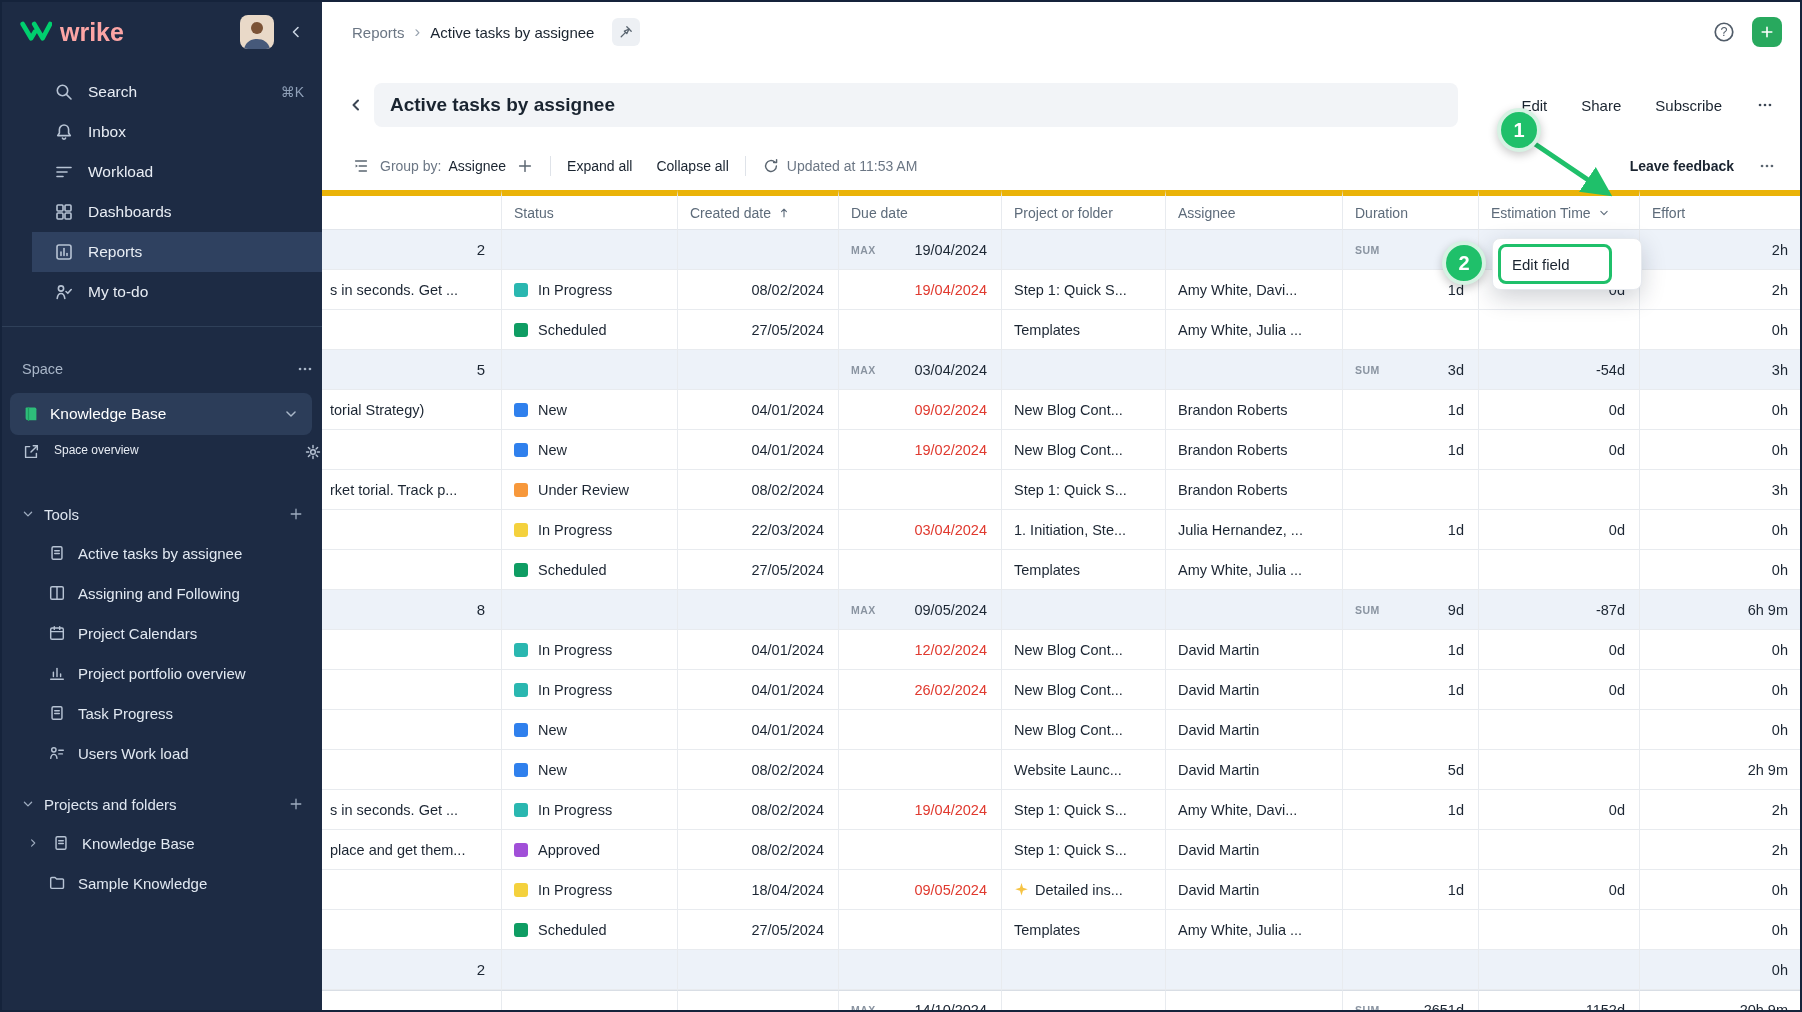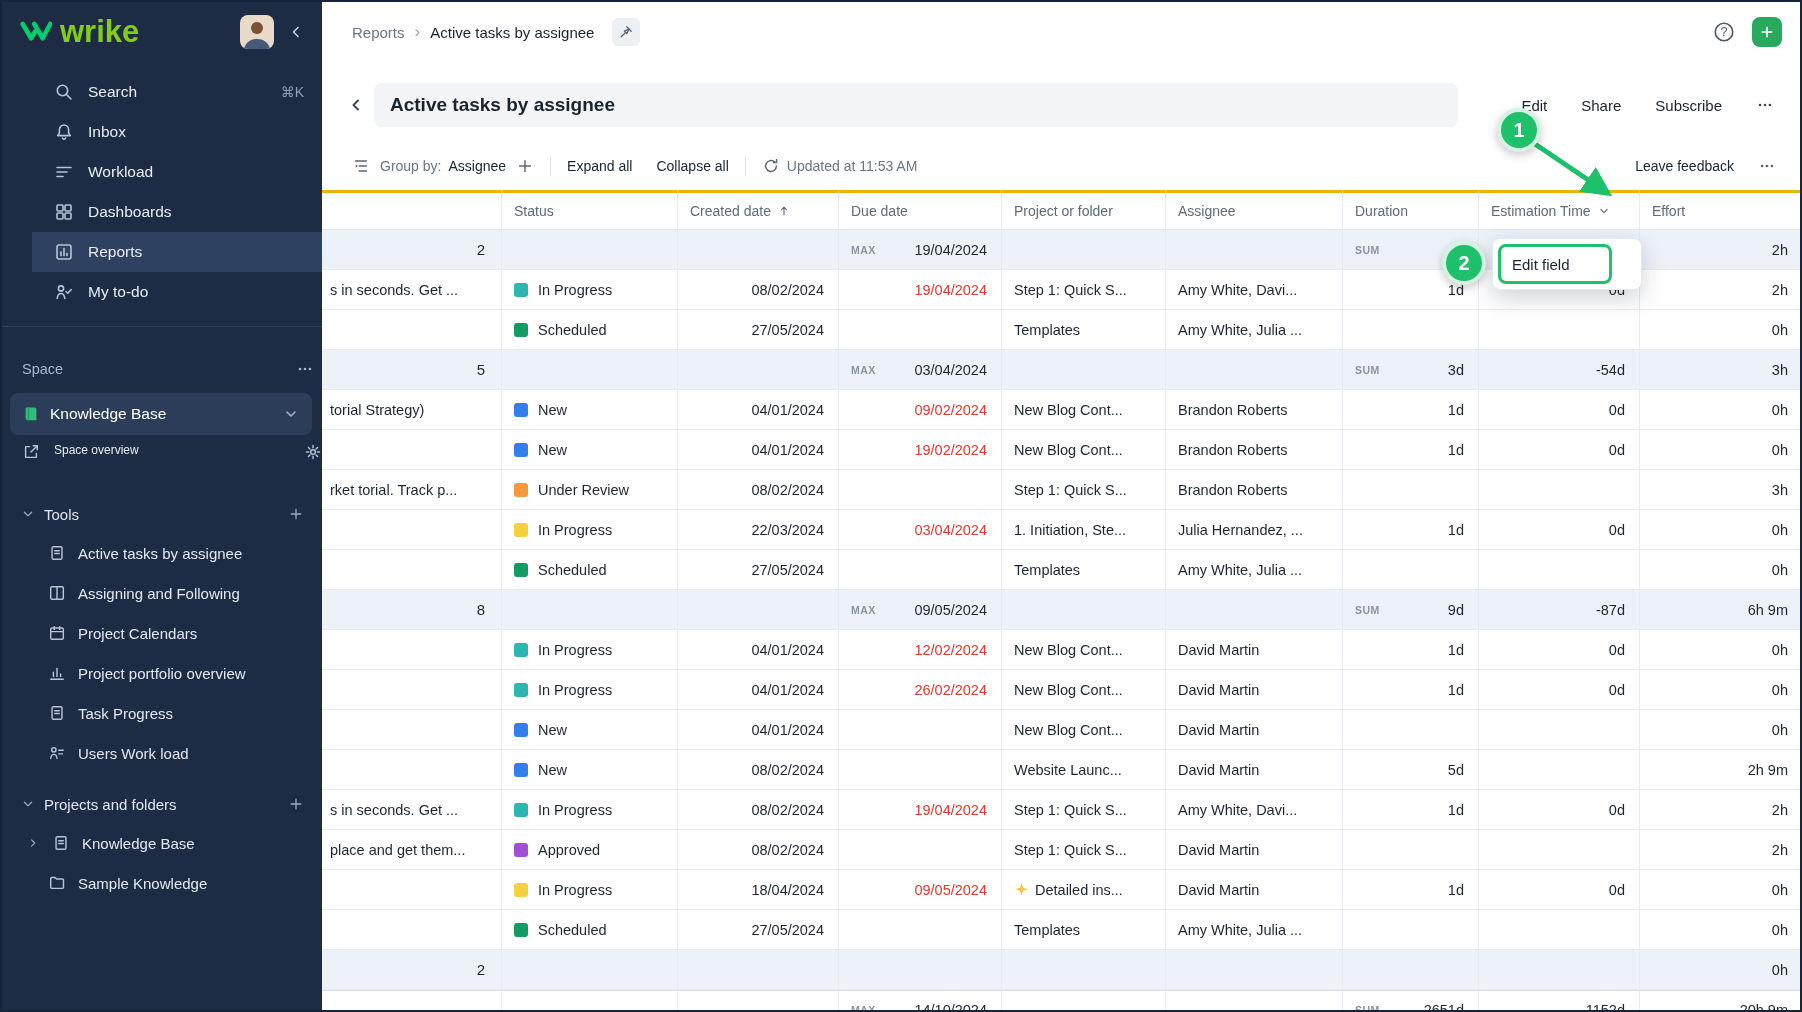--- a/index.html
+++ b/index.html
@@ -12,21 +12,21 @@
   .icn svg { display:block; width:18px; height:18px; stroke:currentColor; stroke-width:1.6;
     fill:none; stroke-linecap:round; stroke-linejoin:round; }
   .icn svg .f, .icn svg path.f, .icn svg circle.f { fill:currentColor; stroke:none; }
 
   
   .sidebar { position:absolute; left:0; top:0; width:322px; height:100%;
     background:#1d2b44; color:#e8edf4; overflow:hidden; z-index:5; }
   .sb-top { height:64px; display:flex; align-items:center; padding:0 16px 0 20px; gap:12px; }
   .logo { display:flex; align-items:center; gap:8px; flex:1; }
   .logo svg { width:32px; height:24px; }
-  .logo-text { font-size:31px; font-weight:700; color:#84cc16; }
+  .logo-text { font-size:25px; font-weight:700; color:#fca5a5; }
   .avatar { width:34px; height:34px; border-radius:8px; overflow:hidden; flex:none; }
   .avatar svg { width:34px; height:34px; }
   .collapse { color:#c7d2e0; }
   .collapse svg { width:20px; height:20px; }
 
   #sb-nav { padding-top:8px; }
   .sb-item { height:40px; display:flex; align-items:center; gap:14px; padding:0 18px 0 22px;
     font-size:15.5px; color:#e8edf4;margin-left:32px; }
   .sb-item .icn { color:#b7c3d4; }
   .sb-item .icn svg { width:20px; height:20px; }
@@ -83,28 +83,28 @@
     font-size:15px; font-weight:500; color:#1a2430; }
   .title-actions .icn { color:#3c4654; }
 
   .toolbar { position:absolute; top:146px; left:0; right:0; height:40px; display:flex;
     align-items:center; padding:0 26px 0 30px; font-size:14px; }
   .tb-muted { color:#6b7684; }
   .tb-strong { color:#1a2430; }
   .toolbar .icn { color:#5a6570; }
   .toolbar .gap { width:10px; } .toolbar .gap-sm { width:7px; }
   .vsep { width:1px; height:20px; background:#dfe3e9; margin:0 16px; }
-  .toolbar-right { margin-left:auto; display:flex; align-items:center; gap:24px; }
+  .toolbar-right { margin-left:auto; display:flex; align-items:center; gap:24px;font-weight:bold; }
 
   
   .table { position:absolute; top:190px; left:0; right:0; bottom:0; overflow:hidden; z-index:1; }
   .grid { display:grid; grid-template-columns:180px 176px 161px 163px 164px 177px 136px 161px 1fr; }
   .th { height:40px; display:flex; align-items:center; padding:0 12px; font-size:14px;
     color:#5d6b7a; border-right:1px solid #e8ebef; border-bottom:1px solid #e2e6ec;
-    border-top:3px solid #eab308; background:#fff; white-space:nowrap; overflow:hidden; }
+    border-top:6px solid #eab308; background:#fff; white-space:nowrap; overflow:hidden; }
   .th:last-child { border-right:none; }
   .th .icn { margin-left:6px; color:#5d6b7a; }
   .th .icn svg { width:14px; height:14px; }
   .td { height:40px; display:flex; align-items:center; border-right:1px solid #e8ebef;
     border-bottom:1px solid #e8ebef; padding:0 14px 0 12px; font-size:14.5px; color:#1c2633;
     overflow:hidden; white-space:nowrap; background:#fff; }
   .td:last-child { border-right:none; }
   .num { justify-content:flex-end; }
   .c-name { padding-left:8px; }
   .g-count { justify-content:flex-end; padding-right:16px; font-size:15px; }

